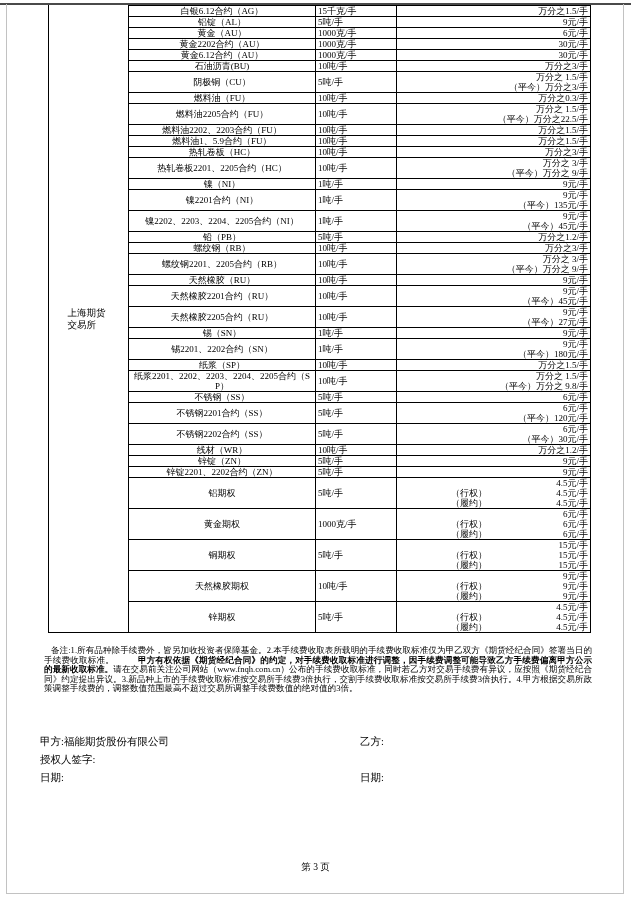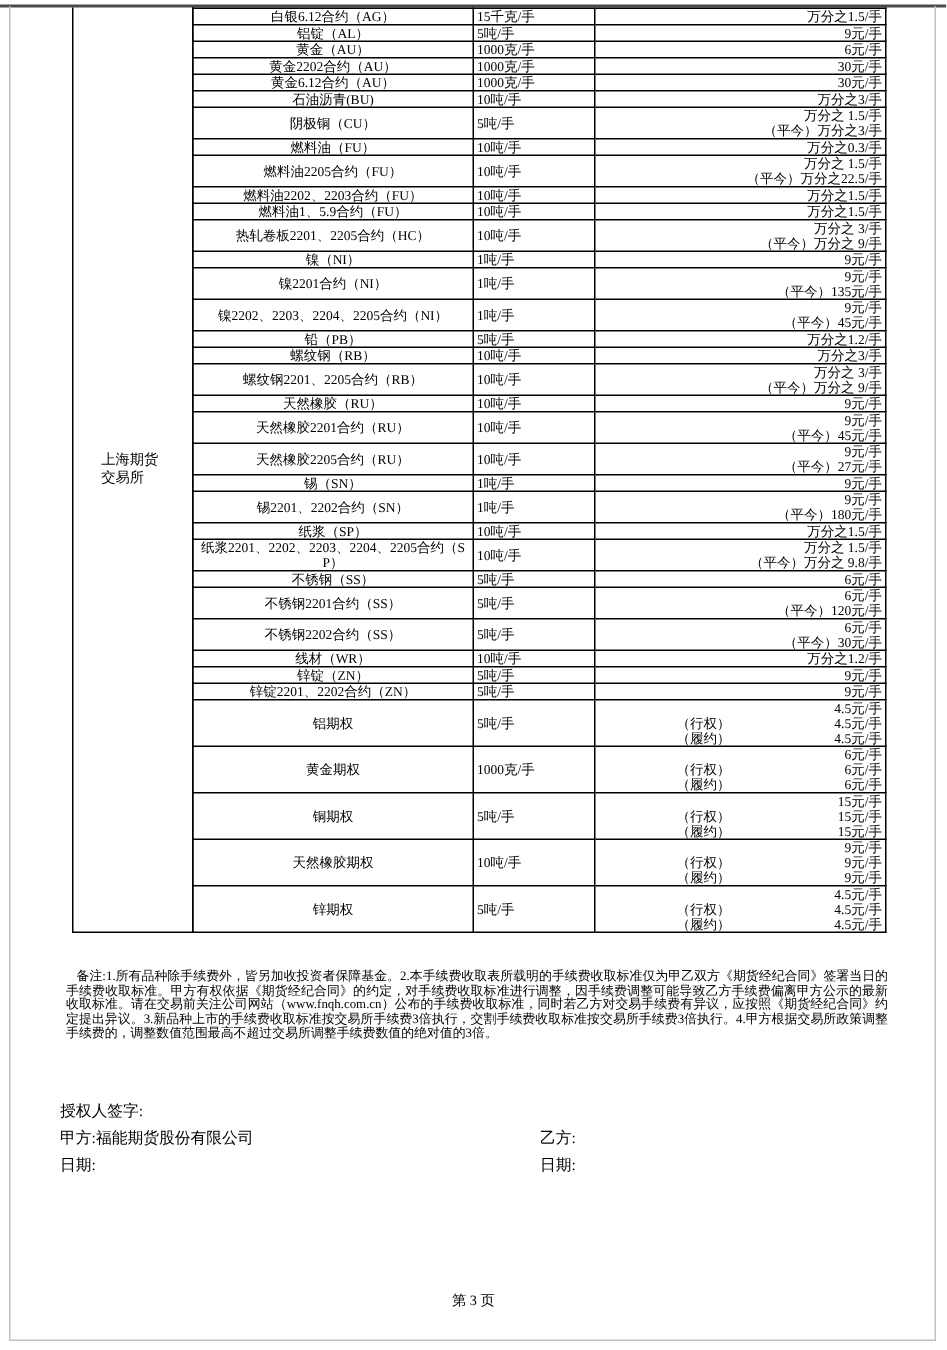--- a/index.html
+++ b/index.html
@@ -27,21 +27,21 @@
   td.unit{width:76px;padding-right:6px;}
   td.fee{text-align:left;padding-right:4px;}
   .fee-line{display:flex;justify-content:flex-end;}
   .fee-line .lbl{margin-right:auto;margin-left:52px;}
 
   
   .notes{
     position:absolute;left:44px;top:646px;width:548px;
     font-size:8.6px;line-height:9.6px;text-align:justify;text-indent:7px;
   }
-  .notes .bold{font-weight:normal;}
+  .notes .bold{font-weight:bold;margin-left:24px;}
 
   
   .sig{position:absolute;left:40px;top:733px;width:552px;font-size:10.5px;line-height:18px;}
   .sig-row{display:flex;}
   .sig-left{width:320px;flex:0 0 320px;}
   .sig-right{flex:1;}
 
   .footer{position:absolute;left:0;right:0;top:861px;text-align:center;font-size:9.5px;}
 </style>
 </head>
@@ -160,20 +160,29 @@
             <tr>
               <td class="product">燃料油1、5.9合约（FU）</td>
               <td class="unit">10吨/手</td>
               <td class="fee">
                 <div class="fee-line">
                   <span class="val">万分之1.5/手</span>
                 </div>
               </td>
             </tr>
             <tr>
+              <td class="product">热轧卷板（HC）</td>
+              <td class="unit">10吨/手</td>
+              <td class="fee">
+                <div class="fee-line">
+                  <span class="val">万分之3/手</span>
+                </div>
+              </td>
+            </tr>
+            <tr>
               <td class="product">热轧卷板2201、2205合约（HC）</td>
               <td class="unit">10吨/手</td>
               <td class="fee">
                 <div class="fee-line">
                   <span class="val">万分之 3/手</span>
                 </div>
                 <div class="fee-line">
                   <span class="val">（平今）万分之 9/手</span>
                 </div>
               </td>
@@ -463,26 +472,26 @@
             </tr>
           </tbody>
       </table>
     </div>
   </div>
 
   <div class="notes"><span>备注:1.所有品种除手续费外，皆另加收投资者保障基金。2.本手续费收取表所载明的手续费收取标准仅为甲乙双方《期货经纪合同》签署当日的手续费收取标准。</span><span class="bold">甲方有权依据《期货经纪合同》的约定，对手续费收取标准进行调整，因手续费调整可能导致乙方手续费偏离甲方公示的最新收取标准。</span><span>请在交易前关注公司网站（www.fnqh.com.cn）公布的手续费收取标准，同时若乙方对交易手续费有异议，应按照《期货经纪合同》约定提出异议。3.新品种上市的手续费收取标准按交易所手续费3倍执行，交割手续费收取标准按交易所手续费3倍执行。4.甲方根据交易所政策调整手续费的，调整数值范围最高不超过交易所调整手续费数值的绝对值的3倍。</span></div>
 
   <div class="sig">
     <div class="sig-row">
+      <span class="sig-left">甲方:福能期货股份有限公司</span>
+      <span class="sig-right">乙方:</span>
+    </div>
+    <div class="sig-row">
       <span class="sig-left">授权人签字:</span>
       <span class="sig-right"></span>
-    </div>
-    <div class="sig-row">
-      <span class="sig-left">甲方:福能期货股份有限公司</span>
-      <span class="sig-right">乙方:</span>
     </div>
     <div class="sig-row">
       <span class="sig-left">日期:</span>
       <span class="sig-right">日期:</span>
     </div>
   </div>
 
   <div class="footer">第 3 页</div>
 
 </div>

